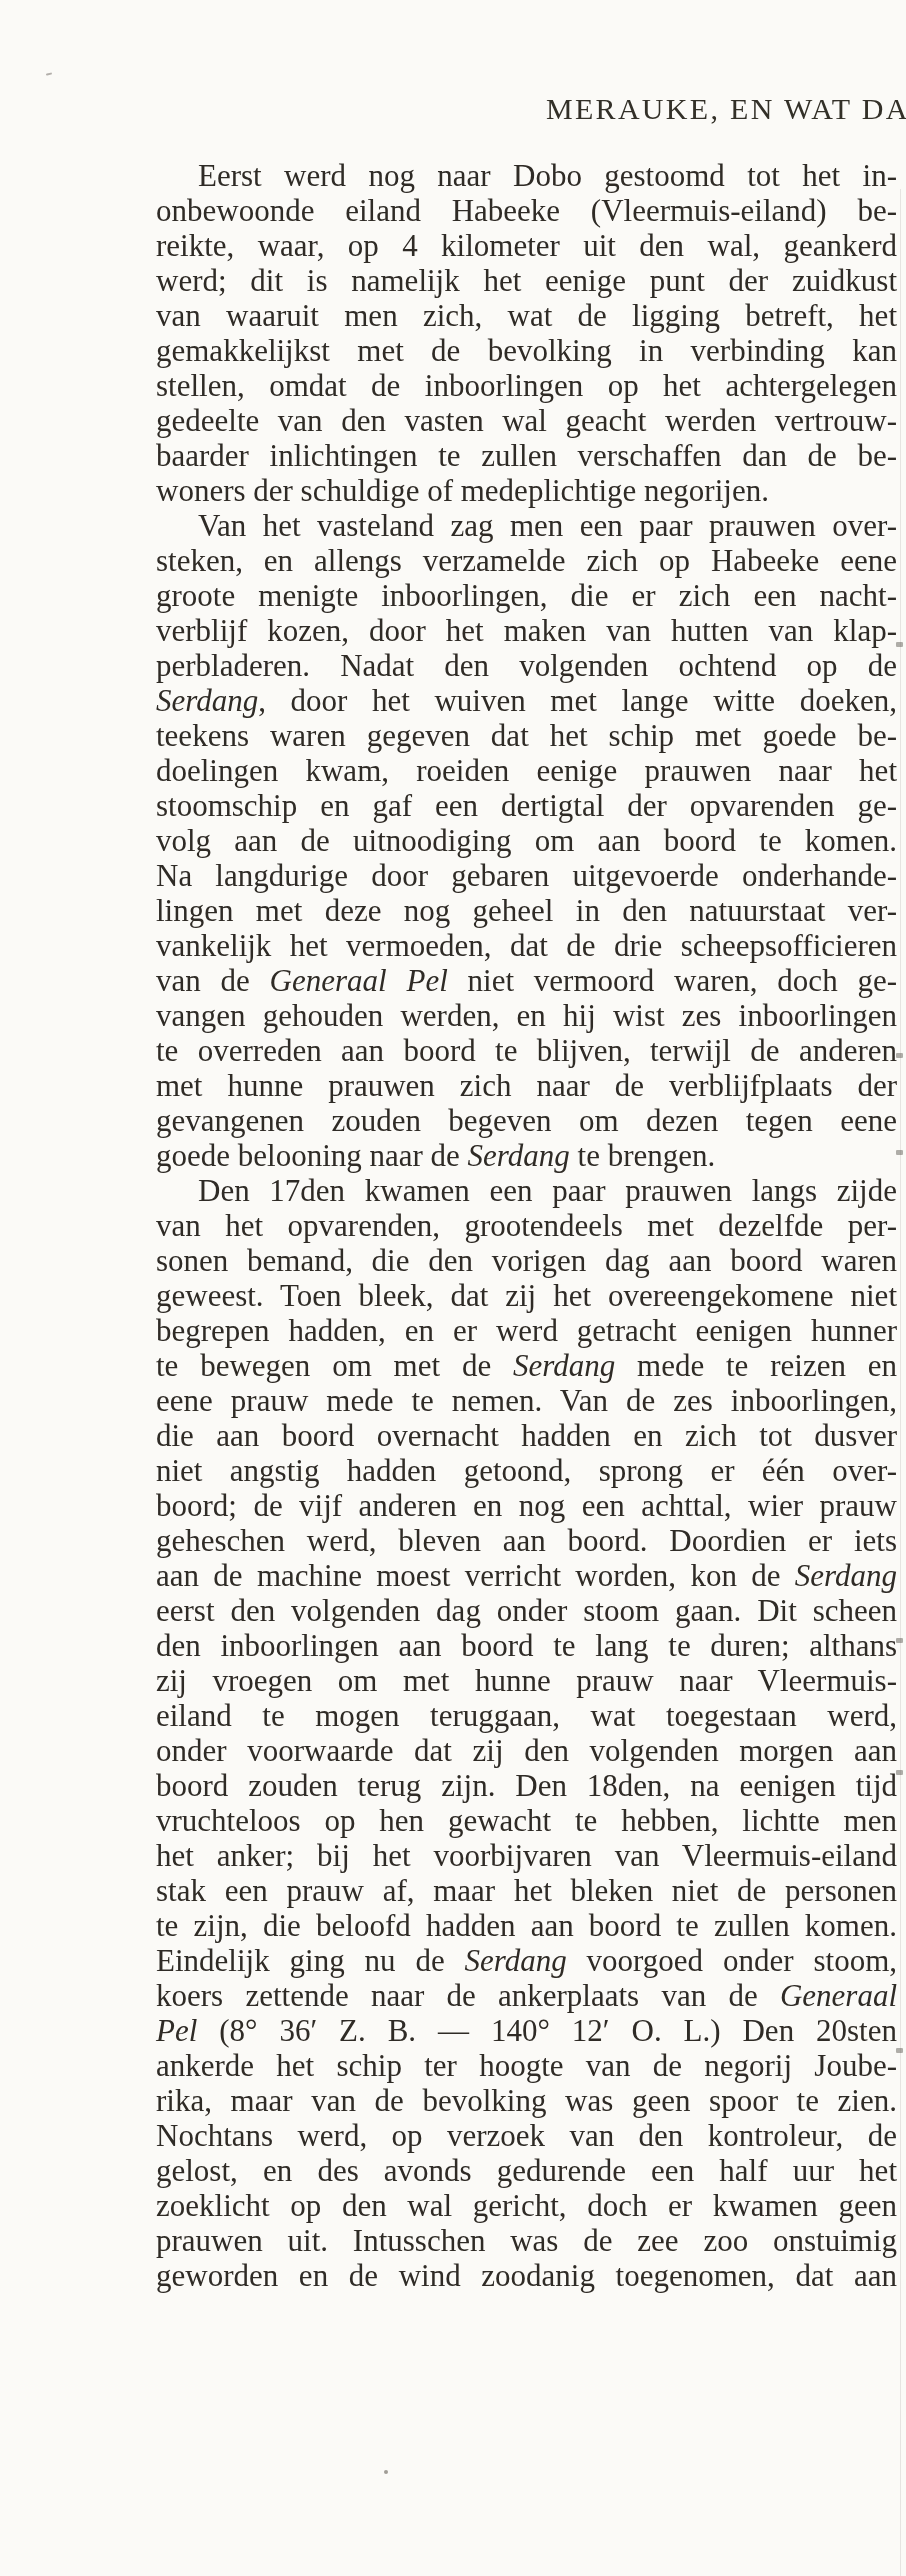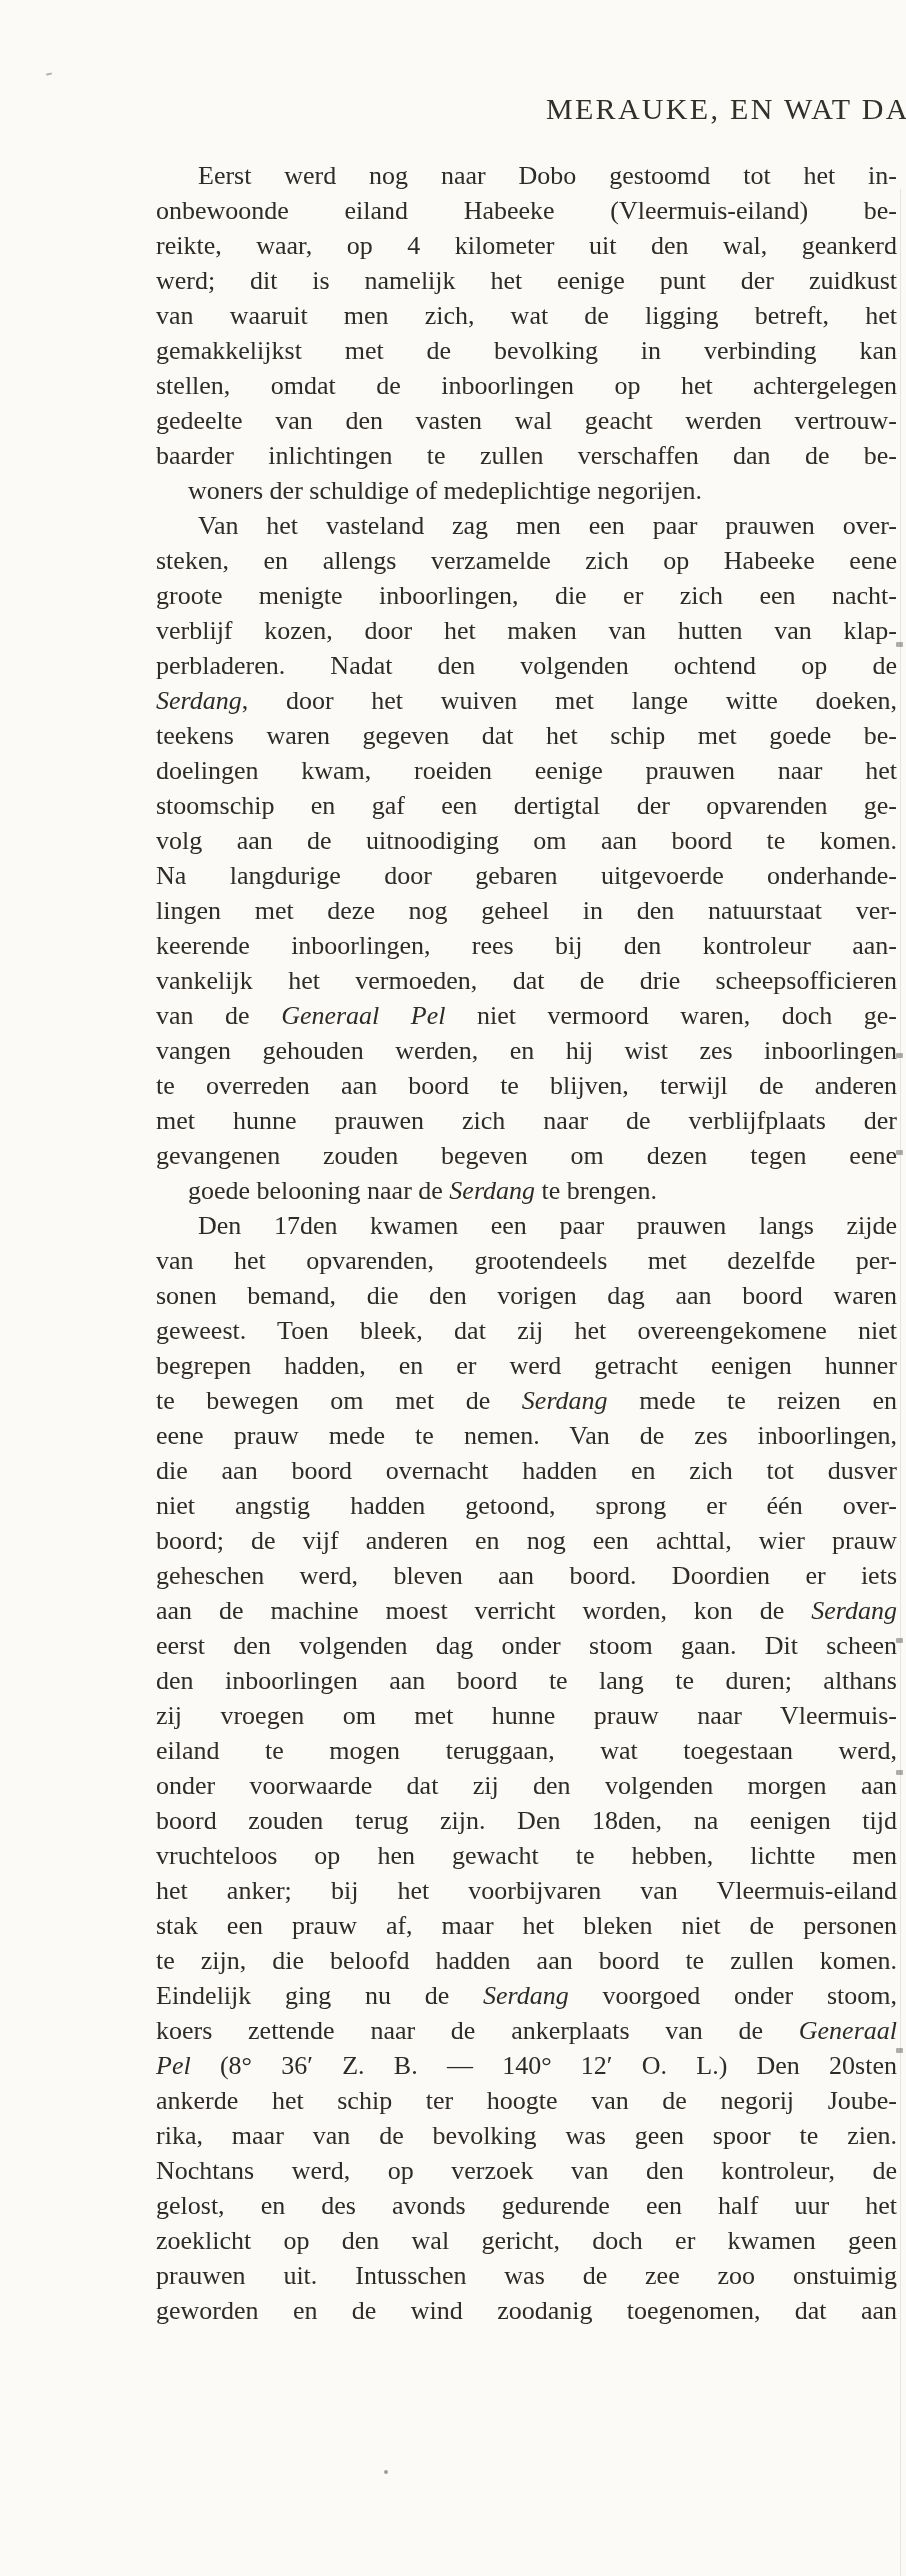--- a/index.html
+++ b/index.html
@@ -31,30 +31,30 @@
     letter-spacing: 2.3px;
     white-space: nowrap;
     color: #333028;
   }
 
   .text-block {
     position: absolute;
     left: 156px;
     top: 158px;
     width: 741px;
-    font-size: 26px;
+    font-size: 31px;
     line-height: 35px;
     color: #2f2b26;
   }
 
   .line {
     text-align: justify;
     text-align-last: justify;
   }
-  .line.no-just { text-align-last: left; margin-left: 32px; }
+  .line.no-just { text-align-last: left; }
   .line.indent  { text-indent: 42px; }
 
   .line i { font-style: italic; }
 
   
   .scan-edge-line {
     position: absolute;
     left: 900px;
     top: 189px;
     width: 1.1px;
@@ -112,21 +112,20 @@
       <div class="line">groote menigte inboorlingen, die er zich een nacht-</div>
       <div class="line">verblijf kozen, door het maken van hutten van klap-</div>
       <div class="line">perbladeren. Nadat den volgenden ochtend op de</div>
       <div class="line"><i>Serdang</i>, door het wuiven met lange witte doeken,</div>
       <div class="line">teekens waren gegeven dat het schip met goede be-</div>
       <div class="line">doelingen kwam, roeiden eenige prauwen naar het</div>
       <div class="line">stoomschip en gaf een dertigtal der opvarenden ge-</div>
       <div class="line">volg aan de uitnoodiging om aan boord te komen.</div>
       <div class="line">Na langdurige door gebaren uitgevoerde onderhande-</div>
       <div class="line">lingen met deze nog geheel in den natuurstaat ver-</div>
-      <div class="line">keerende inboorlingen, rees bij den kontroleur aan-</div>
       <div class="line">vankelijk het vermoeden, dat de drie scheepsofficieren</div>
       <div class="line">van de <i>Generaal Pel</i> niet vermoord waren, doch ge-</div>
       <div class="line">vangen gehouden werden, en hij wist zes inboorlingen</div>
       <div class="line">te overreden aan boord te blijven, terwijl de anderen</div>
       <div class="line">met hunne prauwen zich naar de verblijfplaats der</div>
       <div class="line">gevangenen zouden begeven om dezen tegen eene</div>
       <div class="line no-just">goede belooning naar de <i>Serdang</i> te brengen.</div>
       <div class="line indent">Den 17den kwamen een paar prauwen langs zijde</div>
       <div class="line">van het opvarenden, grootendeels met dezelfde per-</div>
       <div class="line">sonen bemand, die den vorigen dag aan boord waren</div>

